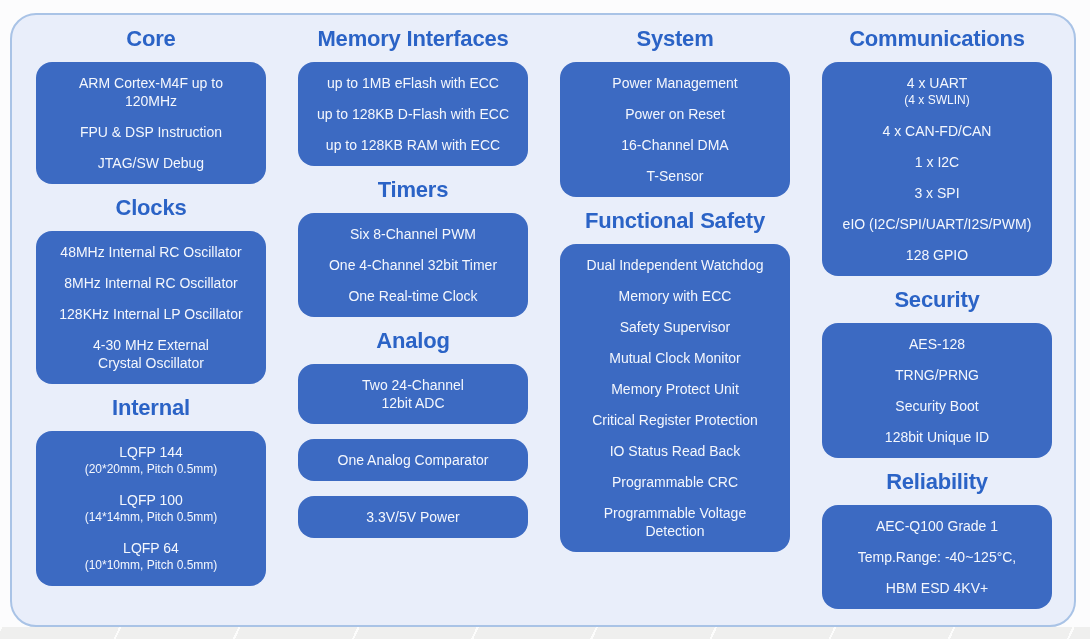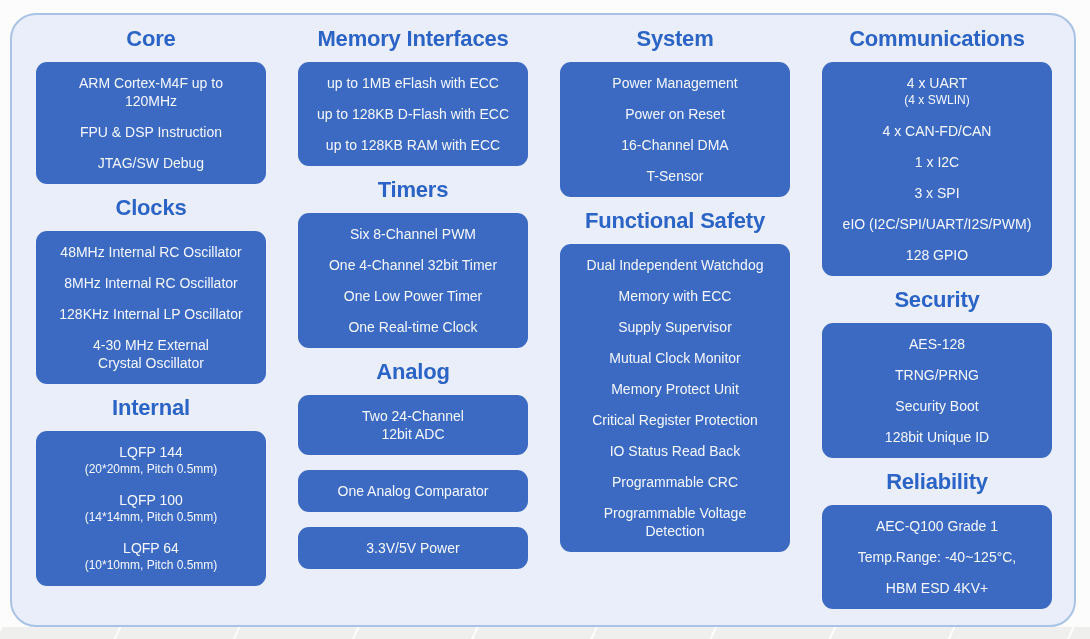--- a/index.html
+++ b/index.html
@@ -40,21 +40,21 @@
     font-size:22px;font-weight:700;line-height:26px;
     color:var(--accent);
     text-align:center;
     margin:11px 0 10px 0;
     letter-spacing:-0.2px;
   }
   .section:first-child .sec-title{margin-top:2px;}
   .boxes{display:flex;flex-direction:column;gap:15px;}
   .box{
     background:var(--box);
-    border-radius:11px;
+    border-radius:16px;
     color:var(--box-text);
     padding:12px 16px;
     display:flex;flex-direction:column;gap:13px;
   }
   .item{text-align:center;}
   .line{font-size:14px;line-height:18px;}
   .line.sub{font-size:12px;line-height:17px;}
 </style>
 </head>
 <body>
@@ -141,23 +141,20 @@
           <h2 class="sec-title">Timers</h2>
           <div class="boxes">
             <div class="box">
               <div class="item">
                 <div class="line">Six 8-Channel PWM</div>
               </div>
               <div class="item">
                 <div class="line">One 4-Channel 32bit Timer</div>
               </div>
               <div class="item">
-                <div class="line">One Low Power Timer</div>
-              </div>
-              <div class="item">
                 <div class="line">One Real-time Clock</div>
               </div>
             </div>
           </div>
         </section>
         <section class="section">
           <h2 class="sec-title">Analog</h2>
           <div class="boxes">
             <div class="box">
               <div class="item">
@@ -202,21 +199,21 @@
           <h2 class="sec-title">Functional Safety</h2>
           <div class="boxes">
             <div class="box">
               <div class="item">
                 <div class="line">Dual Independent Watchdog</div>
               </div>
               <div class="item">
                 <div class="line">Memory with ECC</div>
               </div>
               <div class="item">
-                <div class="line">Supply Supervisor</div>
+                <div class="line">Safety Supervisor</div>
               </div>
               <div class="item">
                 <div class="line">Mutual Clock Monitor</div>
               </div>
               <div class="item">
                 <div class="line">Memory Protect Unit</div>
               </div>
               <div class="item">
                 <div class="line">Critical Register Protection</div>
               </div>

